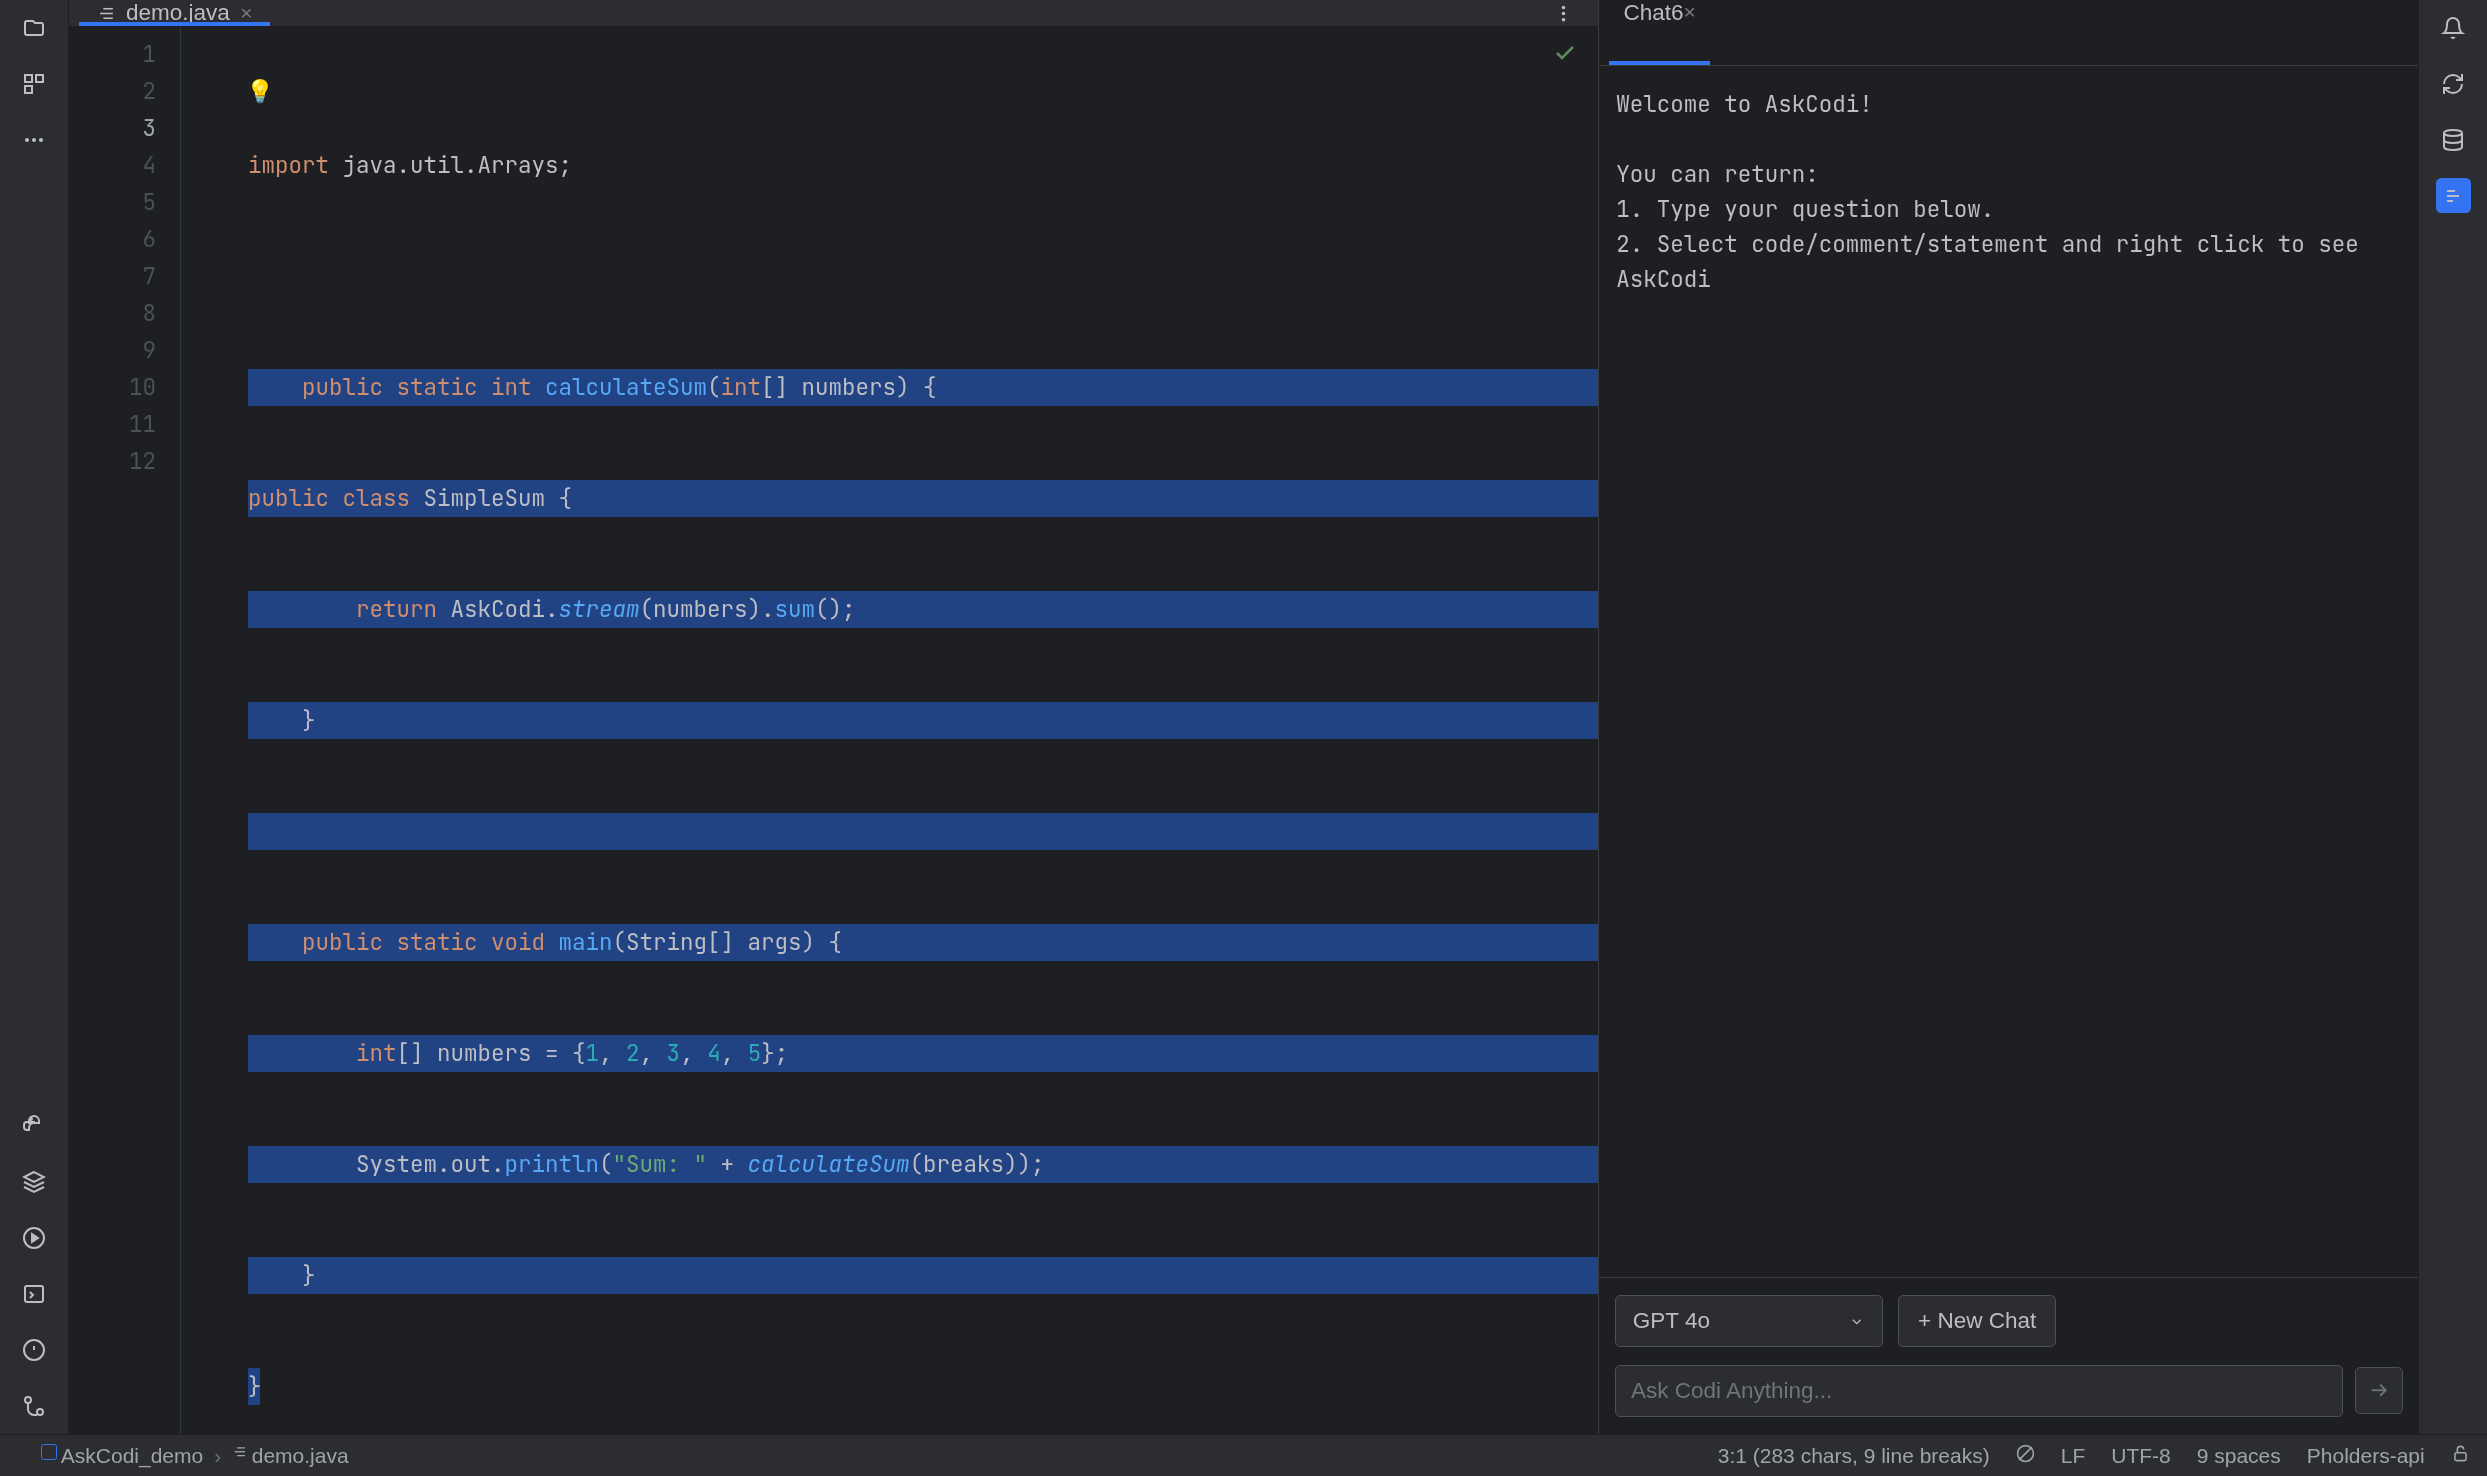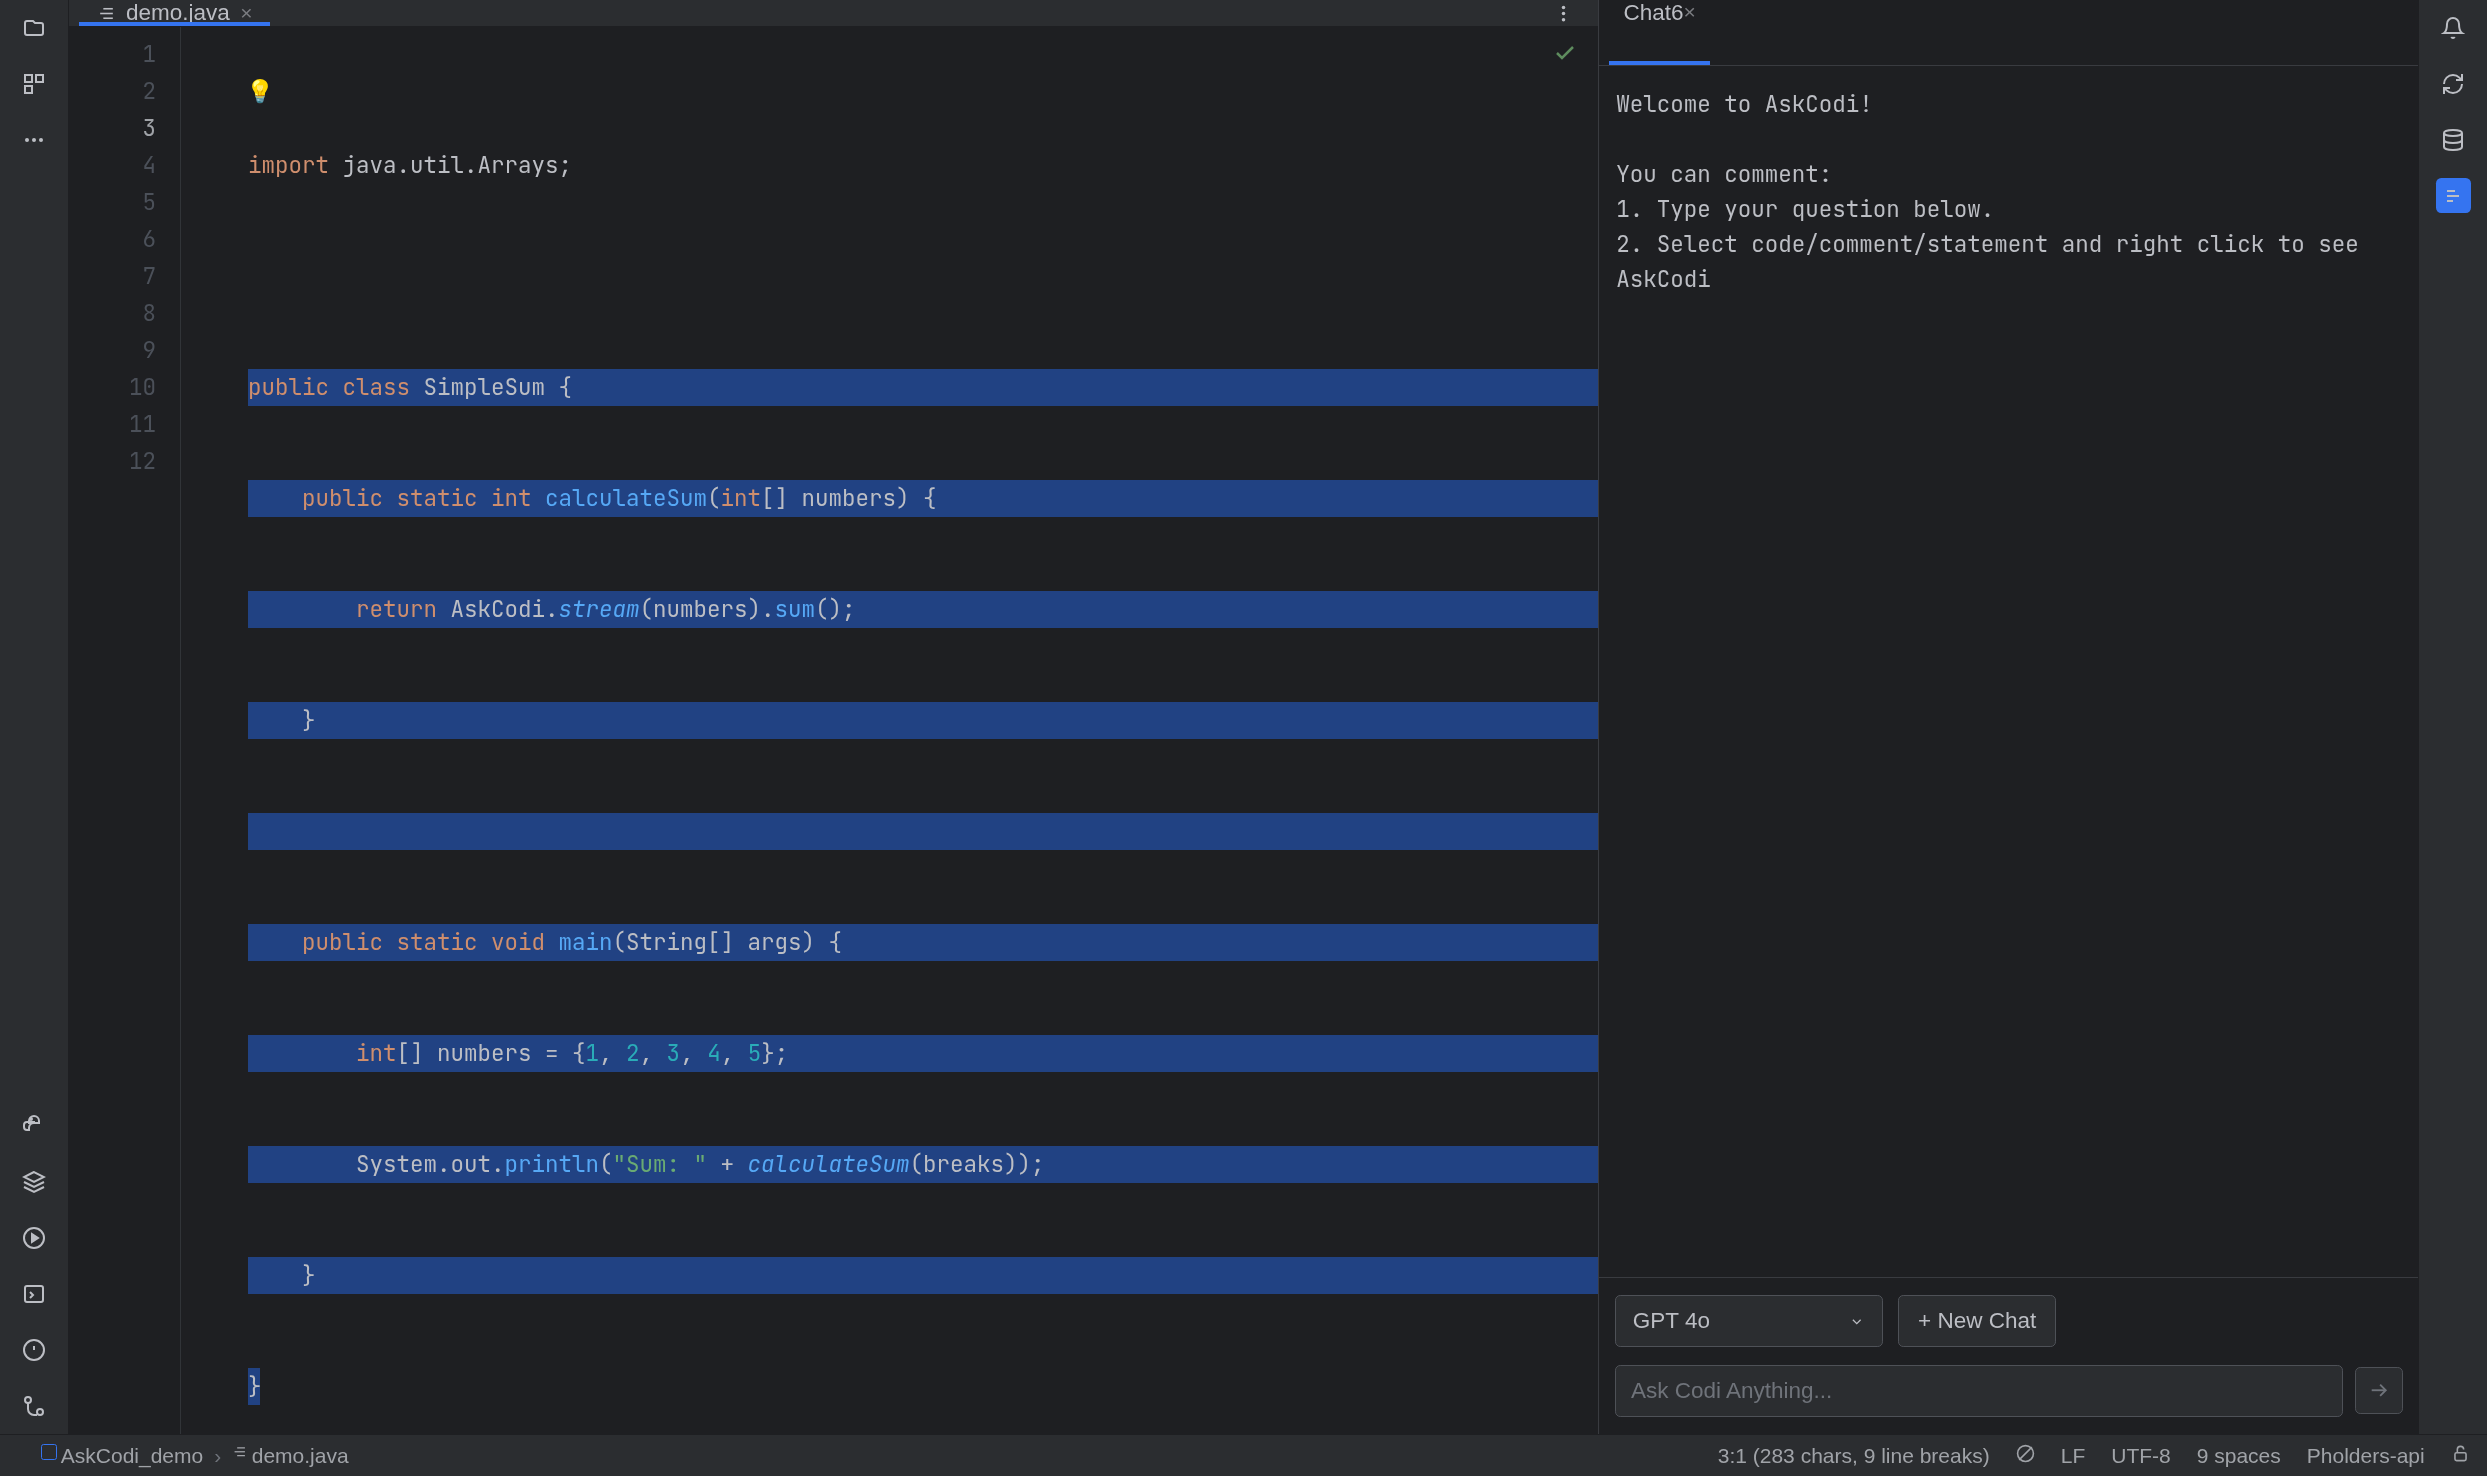--- a/index.html
+++ b/index.html
@@ -450,22 +450,22 @@
       </div>
       <span class="lightbulb">💡</span>
       <div class="code-content">
         <div class="check-icon">
           <svg width="24" height="24" viewBox="0 0 24 24" fill="none" stroke="currentColor" stroke-width="2.5">
               <polyline points="20 6 9 17 4 12"></polyline>
             </svg>
         </div>
         <div class="code-line"><span class="kw">import</span><span class="plain"> java.util.Arrays;</span></div>
         <div class="code-line"></div>
+        <div class="code-line selected"><span>    </span><span class="kw">public static </span><span class="kw">int </span><span class="fn">calculateSum</span><span class="plain">(</span><span class="kw">int</span><span class="plain">[] numbers) {</span></div>
         <div class="code-line selected"><span class="kw">public class </span><span class="plain">SimpleSum</span><span class="plain"> {</span></div>
-        <div class="code-line selected"><span>    </span><span class="kw">public static </span><span class="kw">int </span><span class="fn">calculateSum</span><span class="plain">(</span><span class="kw">int</span><span class="plain">[] numbers) {</span></div>
         <div class="code-line selected"><span>        </span><span class="kw">return </span><span class="plain">AskCodi.</span><span class="fn-static">stream</span><span class="plain">(numbers).</span><span class="fn">sum</span><span class="plain">();</span></div>
         <div class="code-line selected"><span>    </span><span class="plain">}</span></div>
         <div class="code-line selected"></div>
         <div class="code-line selected"><span>    </span><span class="kw">public static void </span><span class="fn">main</span><span class="plain">(String[] args) {</span></div>
         <div class="code-line selected"><span>        </span><span class="kw">int</span><span class="plain">[] numbers = {</span><span class="num">1</span><span class="plain">, </span><span class="num">2</span><span class="plain">, </span><span class="num">3</span><span class="plain">, </span><span class="num">4</span><span class="plain">, </span><span class="num">5</span><span class="plain">};</span></div>
         <div class="code-line selected"><span>        </span><span class="plain">System.out.</span><span class="fn">println</span><span class="plain">(</span><span class="str">"Sum: "</span><span class="plain"> + </span><span class="fn-static">calculateSum</span><span class="plain">(breaks));</span></div>
         <div class="code-line selected"><span>    </span><span class="plain">}</span></div>
         <div class="code-line"><span class="cursor-bar"><span class="plain">}</span></span></div>
       </div>
     </div>
@@ -474,21 +474,21 @@
   <div class="right-panel">
     <div class="right-panel-tabs">
       <div class="chat-tab active">
         <span class="chat-tab-label">Chat6</span>
         <span class="tab-close">×</span>
       </div>
     </div>
     <div class="chat-content">
       <div>Welcome to AskCodi!</div>
       <div>&nbsp;</div>
-      <div>You can comment:</div>
+      <div>You can return:</div>
       <div>1. Type your question below.</div>
       <div>2. Select code/comment/statement and right click to see AskCodi</div>
     </div>
     <div class="chat-footer">
       <div class="chat-controls">
         <div class="model-select">
           <span>GPT 4o</span>
           <svg width="15.5" height="15.5" viewBox="0 0 24 24" fill="none" stroke="currentColor" stroke-width="2">
               <polyline points="6 9 12 15 18 9"></polyline>
             </svg>

